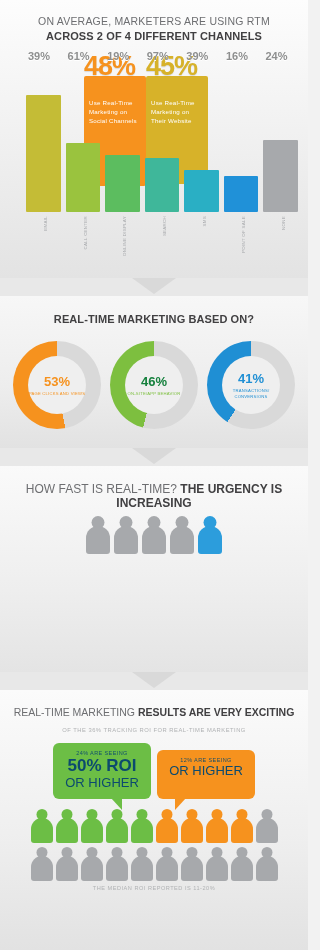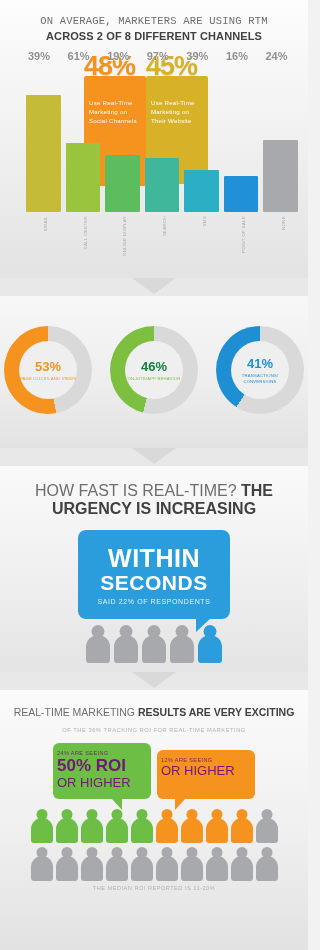--- a/index.html
+++ b/index.html
@@ -27,23 +27,23 @@
   .chev {
     position:absolute; left:50%; top:0; transform:translateX(-50%);
     width:0;height:0;
     border-left:22px solid transparent;
     border-right:22px solid transparent;
     border-top:16px solid #d9d9d9;
   }
 
   
   .head { text-align:center; padding:0 10px; }
-  .head .l1 { font-size:10.5px; letter-spacing:.2px; color:#6d6e71; line-height:15px;font-family:Liberation Mono, monospace; }
+  .head .l1 { font-size:10.5px; letter-spacing:.2px; color:#6d6e71; line-height:15px; }
   .head .l2 { font-size:11px; font-weight:bold; color:#414042; line-height:15px; letter-spacing:.1px;}
-  .head-inline { text-align:center; font-size:16px; color:#6d6e71; padding:0 6px; }
+  .head-inline { text-align:center; font-size:12px; color:#6d6e71; padding:0 6px; }
   .head-inline b { color:#414042; }
 
   
   .barwrap { position:relative; height:200px; margin-top:6px; }
   .bars {
     position:absolute; left:26px; right:10px; bottom:38px;
     display:flex; align-items:flex-start; gap:5px; height:150px;
   }
   .barcol { flex:1; position:relative; display:flex; flex-direction:column; justify-content:flex-end; height:100%;}
   .bar { width:100%; border-radius:1px; }
@@ -75,21 +75,21 @@
     font-size:27px; font-weight:bold; letter-spacing:-1px;
     text-shadow:0 1px 1px rgba(0,0,0,.12);
   }
   .callout .sub { font-size:6.2px; line-height:9px; letter-spacing:.2px; }
   #callout-social { left:84px; height:110px; background:#f6921e; }
   #callout-social .big { color:#f6921e; }
   #callout-website { left:146px; height:108px; background:#d7b229; }
   #callout-website .big { color:#d7b229; }
 
   
-  .donuts { display:flex; justify-content:center; gap:18px; margin-top:14px; }
+  .donuts { display:flex; justify-content:center; gap:9px; margin-top:14px; }
   .donut { position:relative; width:88px; height:88px; }
   .donut .ring { width:88px; height:88px; border-radius:50%; }
   .donut .hole {
     position:absolute; top:15px; left:15px; width:58px; height:58px;
     border-radius:50%; background:#efefef;
     display:flex; flex-direction:column; align-items:center; justify-content:center;
     text-align:center;
   }
   .donut .pct { font-size:13px; font-weight:bold; }
   .donut .cap { font-size:4.2px; line-height:6px; letter-spacing:.2px; margin-top:2px; }
@@ -111,21 +111,21 @@
     border-top:15px solid #2c9ddc;
   }
 
   .people { display:flex; justify-content:center; gap:4px; margin-top:6px; }
   .person { width:24px; height:38px; position:relative; }
   .person .hd { position:absolute; top:0; left:50%; transform:translateX(-50%); width:13px;height:13px;border-radius:50%; }
   .person .bd { position:absolute; bottom:0; left:0; width:24px;height:28px; border-radius:12px 12px 3px 3px; }
 
   
   .roibox-row { display:flex; justify-content:center; gap:6px; margin-top:10px; position:relative;}
-  .roibox { width:98px; border-radius:6px; color:#701a75; padding:7px 4px 9px; position:relative;}
+  .roibox { width:98px; border-radius:6px; color:#0c4a6e; text-align:center; padding:7px 4px 9px; position:relative;}
   .roibox .small { font-size:5.5px; letter-spacing:.4px; opacity:.95; }
   .roibox .big { font-size:17px; font-weight:bold; line-height:19px; }
   .roibox .mid { font-size:13px; line-height:15px; }
   #roi-green { background:#6cbe45; }
   #roi-orange { background:#f6921e; margin-top:7px; }
   #roi-green:after{content:"";position:absolute;left:58px;bottom:-11px;width:0;height:0;border-left:11px solid transparent;border-right:0 solid transparent;border-top:12px solid #6cbe45;}
   #roi-orange:after{content:"";position:absolute;left:18px;bottom:-11px;width:0;height:0;border-left:0 solid transparent;border-right:11px solid transparent;border-top:12px solid #f6921e;}
 
   .people-grid { margin-top:10px; }
   .prow { display:flex; justify-content:center; gap:3px; margin-bottom:4px; }
@@ -136,21 +136,21 @@
   .footnote { text-align:center; font-size:5.6px; letter-spacing:.5px; color:#b0b2b4; margin-top:4px; }
 </style>
 </head>
 <body>
 
 <div class="page">
 
   <div class="section sec-bg-1" style="padding-top:14px;height:278px;">
     <div class="head">
       <div class="l1">ON AVERAGE, MARKETERS ARE USING RTM</div>
-      <div class="l2">ACROSS 2 OF 8 DIFFERENT CHANNELS</div>
+      <div class="l2">ACROSS 2 OF 4 DIFFERENT CHANNELS</div>
     </div>
 
     <div class="barwrap">
 
       <div class="callout" id="callout-social">
         <div class="big">48%</div>
         <div class="sub">Use Real-Time Marketing on Social Channels</div>
       </div>
       <div class="callout" id="callout-website">
         <div class="big">45%</div>
@@ -212,20 +212,21 @@
         </div>
     </div>
   </div>
 
   <div class="divider">
       <div class="chev"></div>
     </div>
 
   <div class="section sec-bg-2" style="padding-top:16px;height:152px;">
     <div class="head">
+      <div class="l2">REAL-TIME MARKETING BASED ON?</div>
     </div>
     <div class="donuts" id="donuts">
         <div class="donut">
           <div class="ring" style="background:conic-gradient(from 0deg, #d9d9d9 0deg 169.2deg, #f6921e 169.2deg 360deg);"></div>
           <div class="hole">
             <div class="pct" style="color:#f6921e;">53%</div>
             <div class="cap" style="color:#f6921e;">PAGE CLICKS AND VIEWS</div>
           </div>
         </div>
         <div class="donut">
@@ -247,25 +248,20 @@
 
   <div class="divider">
       <div class="chev"></div>
     </div>
 
   <div class="section sec-bg-3" style="padding-top:16px;height:206px;">
     <div class="head-inline">
       <span>HOW FAST IS REAL-TIME? </span><b>THE URGENCY IS INCREASING</b>
     </div>
 
-    <div class="bubble">
-      <div class="t1">WITHIN</div>
-      <div class="t2">SECONDS</div>
-      <div class="t3">SAID 22% OF RESPONDENTS</div>
-    </div>
 
     <div class="people" id="people-row">
         <div class="person">
           <div class="hd" style="background:#a7a9ac"></div>
           <div class="bd" style="background:#a7a9ac"></div>
         </div>
         <div class="person">
           <div class="hd" style="background:#a7a9ac"></div>
           <div class="bd" style="background:#a7a9ac"></div>
         </div>

